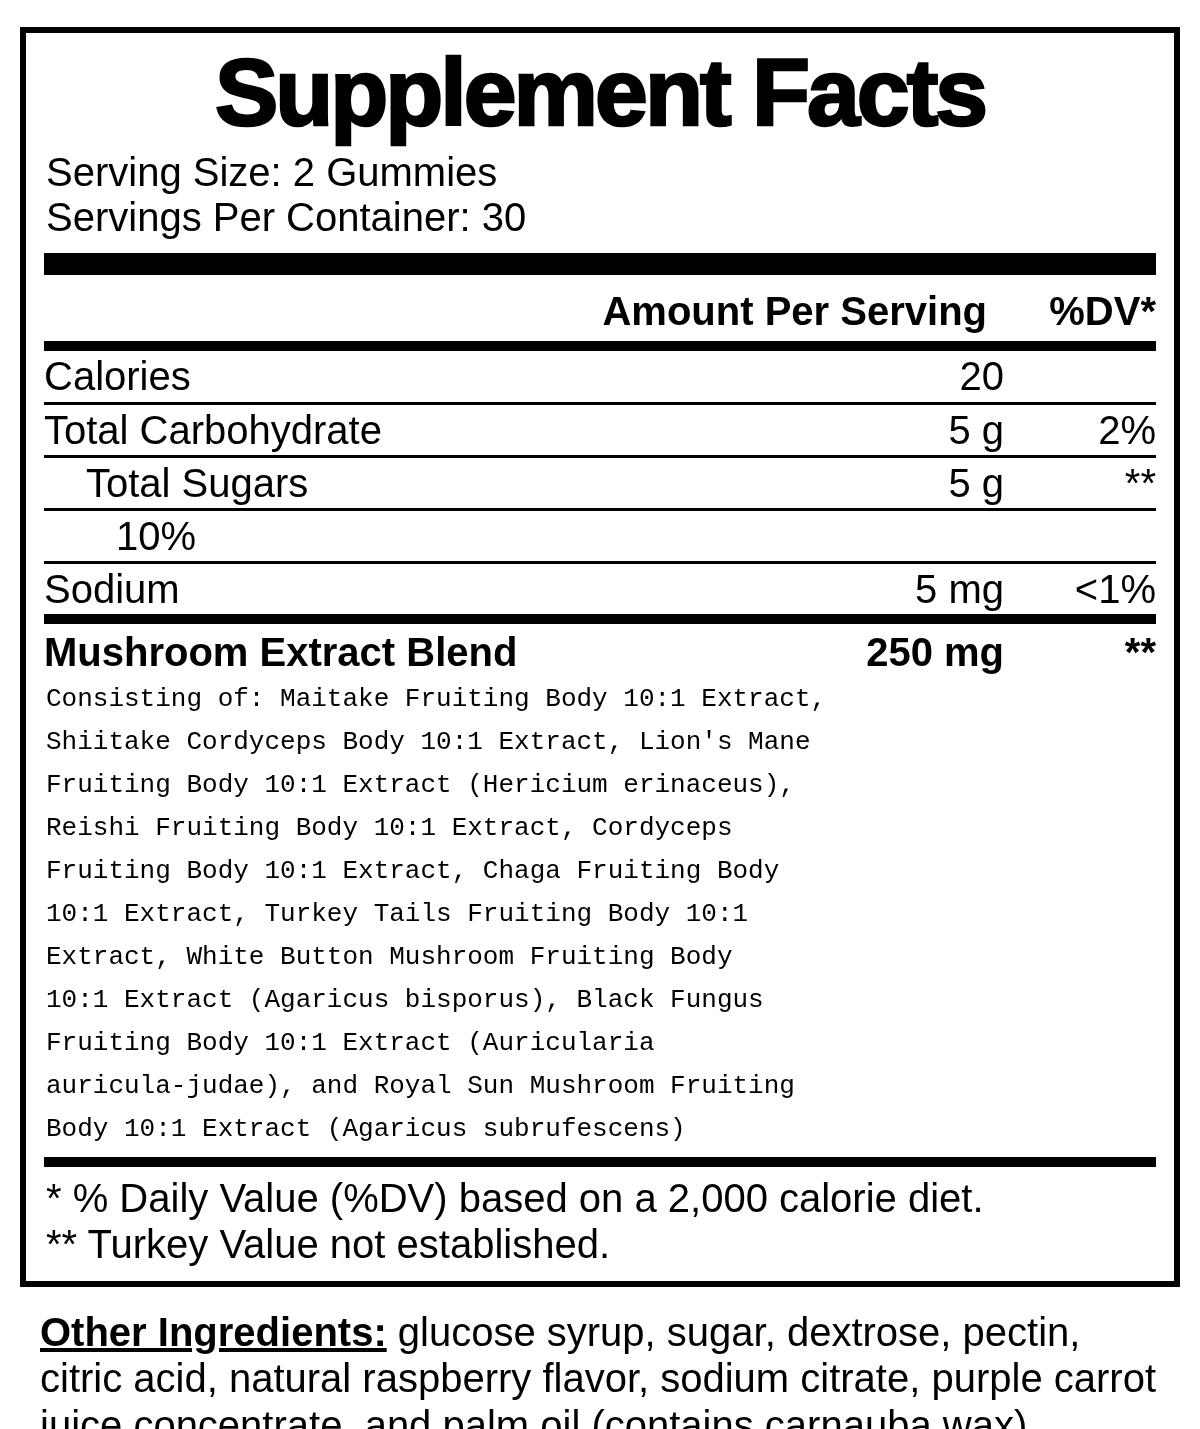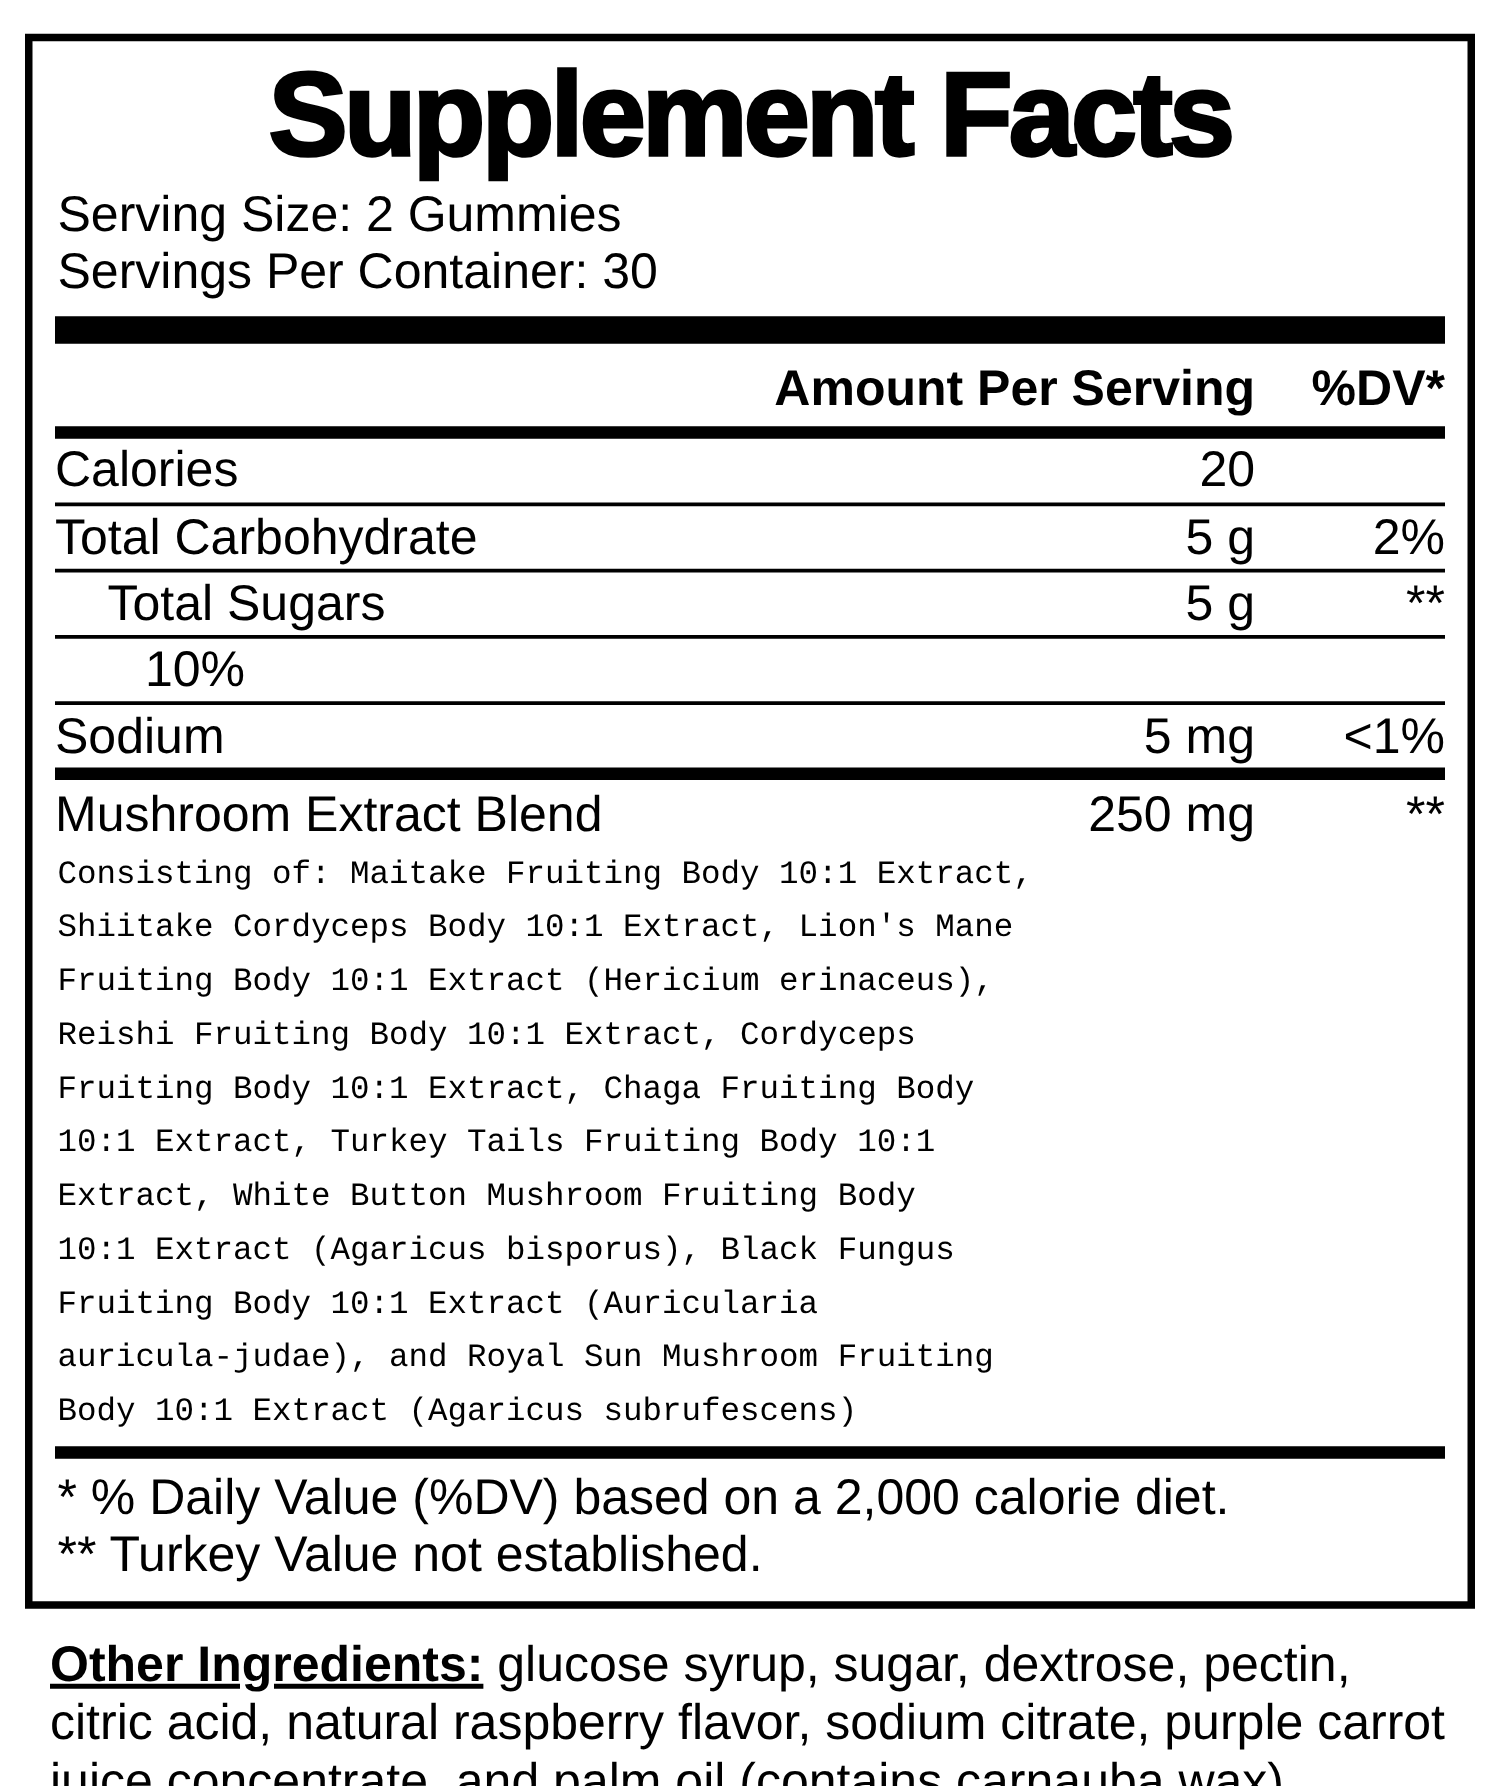--- a/index.html
+++ b/index.html
@@ -43,37 +43,38 @@
   .bar-thick { height: 22px; margin-top: 13px; }
   .bar-med { height: 10px; }
   .hdr-row {
     display: flex;
     justify-content: flex-end;
     align-items: baseline;
     font-weight: bold;
     font-size: 40px;
     line-height: 1.05;
     padding: 15px 0 9px 0;
+    gap: 17px;
   }
   .hdr-dv { width: 152px; text-align: right; }
   .t-row {
     display: flex;
     align-items: flex-end;
     font-size: 40px;
     line-height: 1.08;
     padding: 4px 0 3px 0;
     border-bottom: 3px solid #000;
   }
   .t-row.no-border { border-bottom: none; }
   .t-row .lbl { flex: 1; }
   .t-row .amt { text-align: right; white-space: nowrap; }
   .t-row .dv { width: 152px; text-align: right; white-space: nowrap; }
   .indent-1 { padding-left: 42px; }
   .indent-2 { padding-left: 64px; }
-  .blend-row { padding-top: 7px; }
+  .blend-row { padding-top: 7px; font-weight: bold; }
   .blend-desc {
     font-size: 26px;
     line-height: 43px;
     padding: 0 0 6px 2px;
     font-family: Liberation Mono, monospace;
   }
   .footnotes {
     font-size: 40px;
     line-height: 1.15;
     padding: 8px 0 4px 2px;

